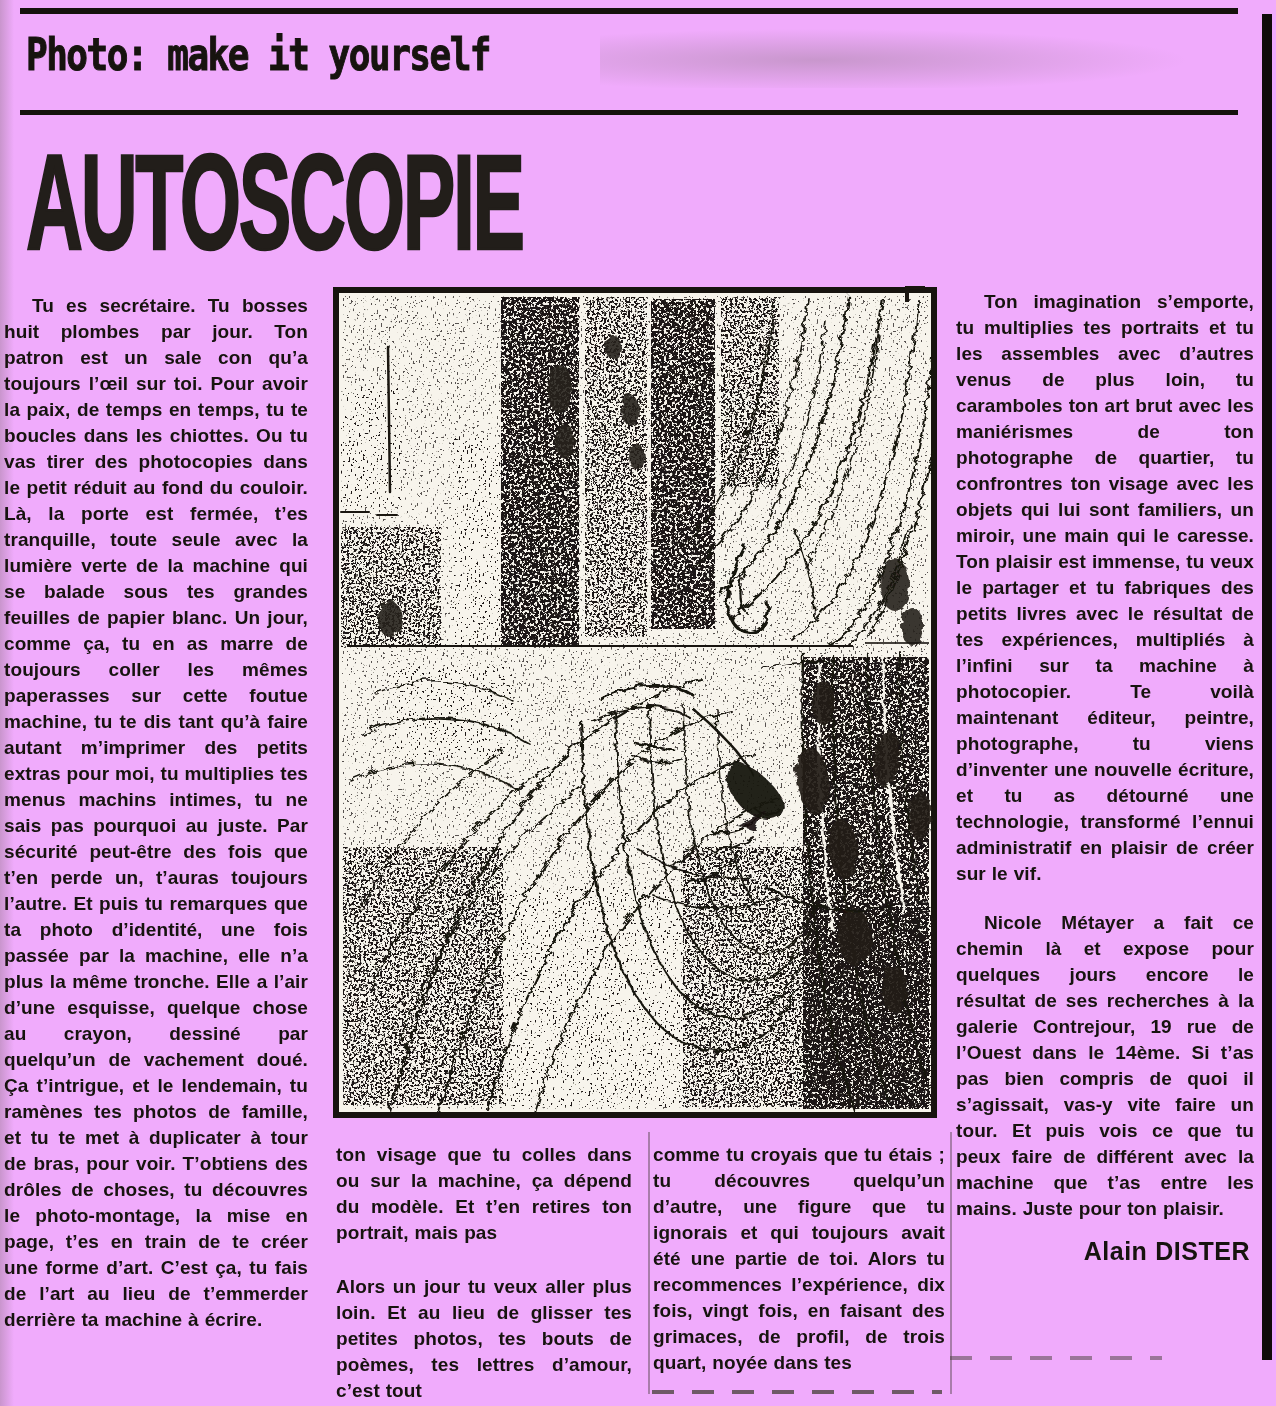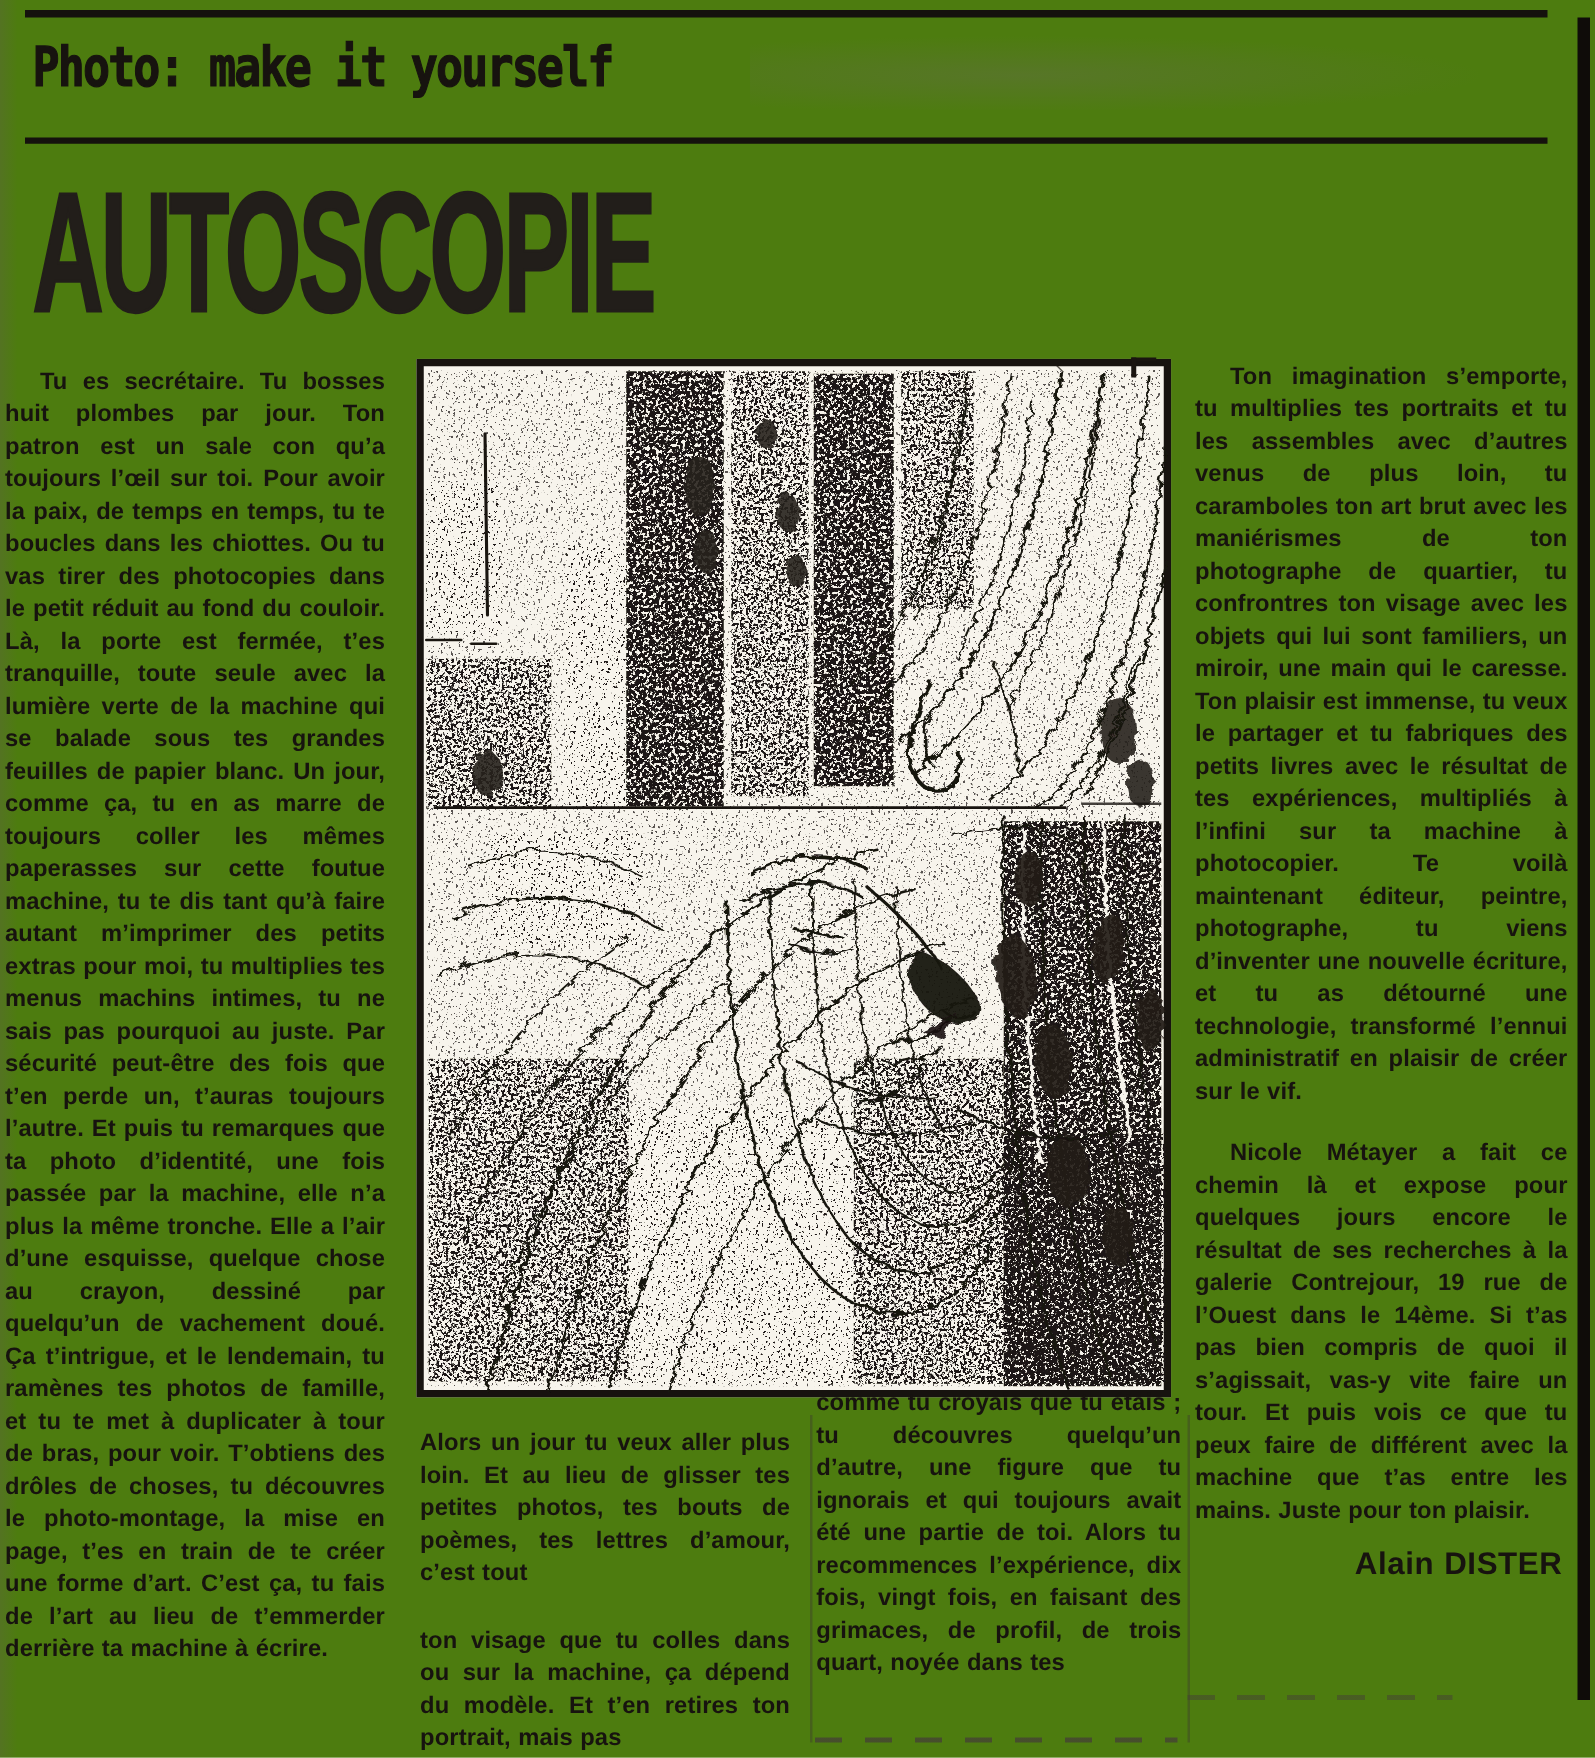--- a/index.html
+++ b/index.html
@@ -1,18 +1,18 @@
 <!DOCTYPE html>
 <html><head>
 <meta charset="utf-8">
 <style>
   html,body{margin:0;padding:0;}
   .page{
     position:relative;width:1276px;height:1406px;overflow:hidden;
-    background:#4d7c0f;
+    background:#f0abfc;
     color:#17130f;
     font-family:"Liberation Sans",sans-serif;
   }
   
   .rule{position:absolute;left:20px;width:1218px;background:#15110d;}
   .rule.top{top:8px;height:6px;}
   .rule.mid{top:110px;height:5px;}
   .kicker{
     position:absolute;left:26px;top:30px;
     font-family:"DejaVu Sans Mono",monospace;font-weight:bold;
@@ -32,21 +32,21 @@
     position:absolute;text-align:justify;
     font-size:19px;line-height:26px;font-weight:bold;
     letter-spacing:0.1px;word-spacing:0.5px;
   }
   .col p{margin:0;}
   .col p.ind{text-indent:28px;}
   .col p + p{margin-top:23px;}
   .col2 p + p{margin-top:28px;}
   .col1{left:4px;  top:293px;  width:304px;}
   .col2{left:336px; top:1142px; width:296px;}
-  .col3{left:653px; top:1110px; width:292px;}
+  .col3{left:653px; top:1142px; width:292px;}
   .col4{left:956px; top:289px;  width:298px;}
   .byline{
     margin-top:16px;text-align:right;font-size:25px;font-weight:bold;
     letter-spacing:0.5px;padding-right:4px;
   }
   
   .figure{
     position:absolute;left:333px;top:287px;width:604px;height:831px;
   }
   
@@ -215,22 +215,22 @@
         <path d="M 430 380 C 470 368 510 372 540 392" stroke-width="1.6"></path>
       </g>
       <g fill="#17130f" filter="url(#rough)">
         <path d="M 398 470 C 420 478 440 494 448 512 C 452 526 440 534 422 528 C 406 522 396 508 392 492 Z" opacity="0.95"></path>
         <path d="M 402 536 L 430 522 L 420 542 Z" opacity="0.9"></path>
       </g>
     </svg>
   </div>
 
   <div class="col col2">
+    <p>ton visage que tu colles dans ou sur la machine, ça dépend du modèle. Et t’en retires ton portrait, mais pas</p>
     <p>Alors un jour tu veux aller plus loin. Et au lieu de glisser tes petites photos, tes bouts de poèmes, tes lettres d’amour, c’est tout</p>
-    <p>ton visage que tu colles dans ou sur la machine, ça dépend du modèle. Et t’en retires ton portrait, mais pas</p>
   </div>
 
   <div class="col col3">
     <p>comme tu croyais que tu étais ; tu découvres quelqu’un d’autre, une figure que tu ignorais et qui toujours avait été une partie de toi. Alors tu recommences l’expérience, dix fois, vingt fois, en faisant des grimaces, de profil, de trois quart, noyée dans tes</p>
   </div>
 
   <div class="col col4">
     <p class="ind">Ton imagination s’emporte, tu multiplies tes portraits et tu les assembles avec d’autres venus de plus loin, tu caramboles ton art brut avec les maniérismes de ton photographe de quartier, tu confrontres ton visage avec les objets qui lui sont familiers, un miroir, une main qui le caresse. Ton plaisir est immense, tu veux le partager et tu fabriques des petits livres avec le résultat de tes expériences, multipliés à l’infini sur ta machine à photocopier. Te voilà maintenant éditeur, peintre, photographe, tu viens d’inventer une nouvelle écriture, et tu as détourné une technologie, transformé l’ennui administratif en plaisir de créer sur le vif.</p>
     <p class="ind">Nicole Métayer a fait ce chemin là et expose pour quelques jours encore le résultat de ses recherches à la galerie Contrejour, 19 rue de l’Ouest dans le 14ème. Si t’as pas bien compris de quoi il s’agissait, vas-y vite faire un tour. Et puis vois ce que tu peux faire de différent avec la machine que t’as entre les mains. Juste pour ton plaisir.</p>
     <div class="byline">Alain DISTER</div>

